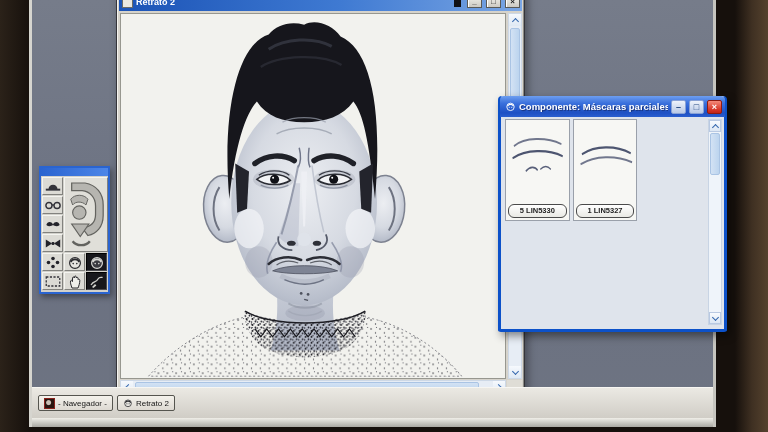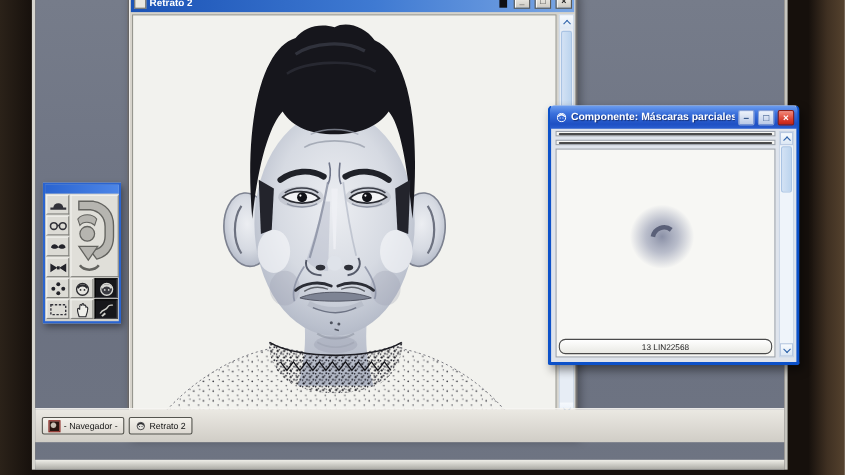--- a/index.html
+++ b/index.html
@@ -72,33 +72,33 @@
     background:linear-gradient(180deg,#6d9ef0 0%,#3a70dc 35%,#1e50c4 80%,#2a5ecf 100%);
     display:flex;align-items:center;gap:3px;padding:0 3px 0 5px;color:#fff;
     font-weight:bold;font-size:9.5px;box-sizing:border-box;}
   .xp-title-text{flex:1;white-space:nowrap;overflow:hidden;text-shadow:1px 1px 1px rgba(0,0,30,.5);}
   .xp-btn{width:15px;height:14px;flex:none;border-radius:2px;box-sizing:border-box;
     border:1px solid #89a2d6;background:linear-gradient(180deg,#eef3fb,#b9c9e6);
     color:#23477e;font-size:9px;line-height:12px;text-align:center;font-weight:bold;}
   .xp-btn.close{border-color:#8e1b12;background:linear-gradient(180deg,#f48a7a,#d8382a 70%,#c22416);
     color:#fff;}
   .comp-body{position:absolute;left:2px;right:17px;top:21px;bottom:2px;
-    display:grid;grid-template-columns:1fr;grid-template-rows:1fr 1fr;gap:3px;padding:2px;box-sizing:border-box;}
+    display:grid;grid-template-columns:1fr 1fr 1fr;grid-template-rows:1fr 1fr;gap:3px;padding:2px;box-sizing:border-box;font-weight:bold;}
   .comp-cell{background:#f7f7f4;border:1px solid #9aa0aa;display:flex;flex-direction:column;
     box-sizing:border-box;min-height:0;}
   .comp-img{flex:1;min-height:0;}
   .comp-pill{height:12px;margin:1px 2px 2px 2px;border:1px solid #4a4a4a;border-radius:6px;
     background:linear-gradient(180deg,#ffffff,#e9e9e4);display:flex;align-items:center;justify-content:center;
     font-size:7.5px;color:#222;white-space:nowrap;overflow:hidden;}
   .comp-pill.selected{background:linear-gradient(180deg,#9ade68,#52b428);border-color:#2f7a14;color:#143c08;}
   .comp-sb{position:absolute;right:2px;top:23px;bottom:4px;width:14px;background:#eff4fa;
     border:1px solid #c8d4e4;box-sizing:border-box;}
   .comp-sb .sb-btn{background:linear-gradient(180deg,#f8fbfe,#dce7f4);border:1px solid #b9c9e2;box-sizing:border-box;}
   
-  .taskbar{position:absolute;left:0;right:0;bottom:25px;height:31px;
+  .taskbar{position:absolute;left:0;right:0;bottom:9px;height:31px;
     background:linear-gradient(180deg,#ebe9e3,#d0cdc6);border-top:1px solid #f7f6f2;
     display:flex;align-items:center;gap:4px;padding-left:6px;box-sizing:border-box;}
   .task-tab{height:14px;display:flex;align-items:center;gap:3px;padding:0 5px;
     background:linear-gradient(180deg,#f4f2ec,#ddd9d2);border:1px solid #55554f;border-radius:2px;
     font-size:8px;color:#151515;white-space:nowrap;}
   .nav-ico{width:9px;height:9px;background:radial-gradient(circle at 40% 40%,#c9bfb4 0 2px,#2a1510 3px);
     border:1.5px solid #87201a;box-sizing:content-box;flex:none;}
   .tab-face{flex:none;}
 </style>
 </head>
@@ -351,34 +351,20 @@
       </div>
 
       <div class="comp-cell">
         <svg class="comp-img" viewBox="0 0 95 82" preserveAspectRatio="none">
           <path d="M12,34 C32,25 64,25 86,33" stroke="#4d5570" stroke-width="2.2" fill="none"></path>
           <path d="M10,44 C32,35 64,35 88,42" stroke="#59607a" stroke-width="2" fill="none" opacity=".85"></path>
         </svg>
         <div class="comp-pill">1 LIN5327</div>
       </div>
 
-      <div class="comp-cell">
-        <svg class="comp-img" viewBox="0 0 95 82" preserveAspectRatio="none">
-          <defs>
-            <radialGradient id="smg" cx="50%" cy="50%" r="50%">
-              <stop offset="0" stop-color="#8a90a6"></stop>
-                <stop offset=".5" stop-color="#a9aec0" stop-opacity=".8"></stop>
-              <stop offset="1" stop-color="#a9aec0" stop-opacity="0"></stop>
-            </radialGradient>
-          </defs>
-          <circle cx="46" cy="38" r="14" fill="url(#smg)"></circle>
-          <path d="M42,38 a5,5 0 0 1 8,-3" stroke="#5a6078" stroke-width="2" fill="none"></path>
-        </svg>
-        <div class="comp-pill">13 LIN22568</div>
-      </div>
 
     </div>
 
     <div class="comp-sb">
       <div class="sb-btn" style="top:0;left:0;">
           <span class="chv up"></span>
         </div>
       <div class="sb-thumb-v" style="top:13px;height:42px;"></div>
       <div class="sb-btn" style="bottom:0;left:0;">
           <span class="chv down"></span>

